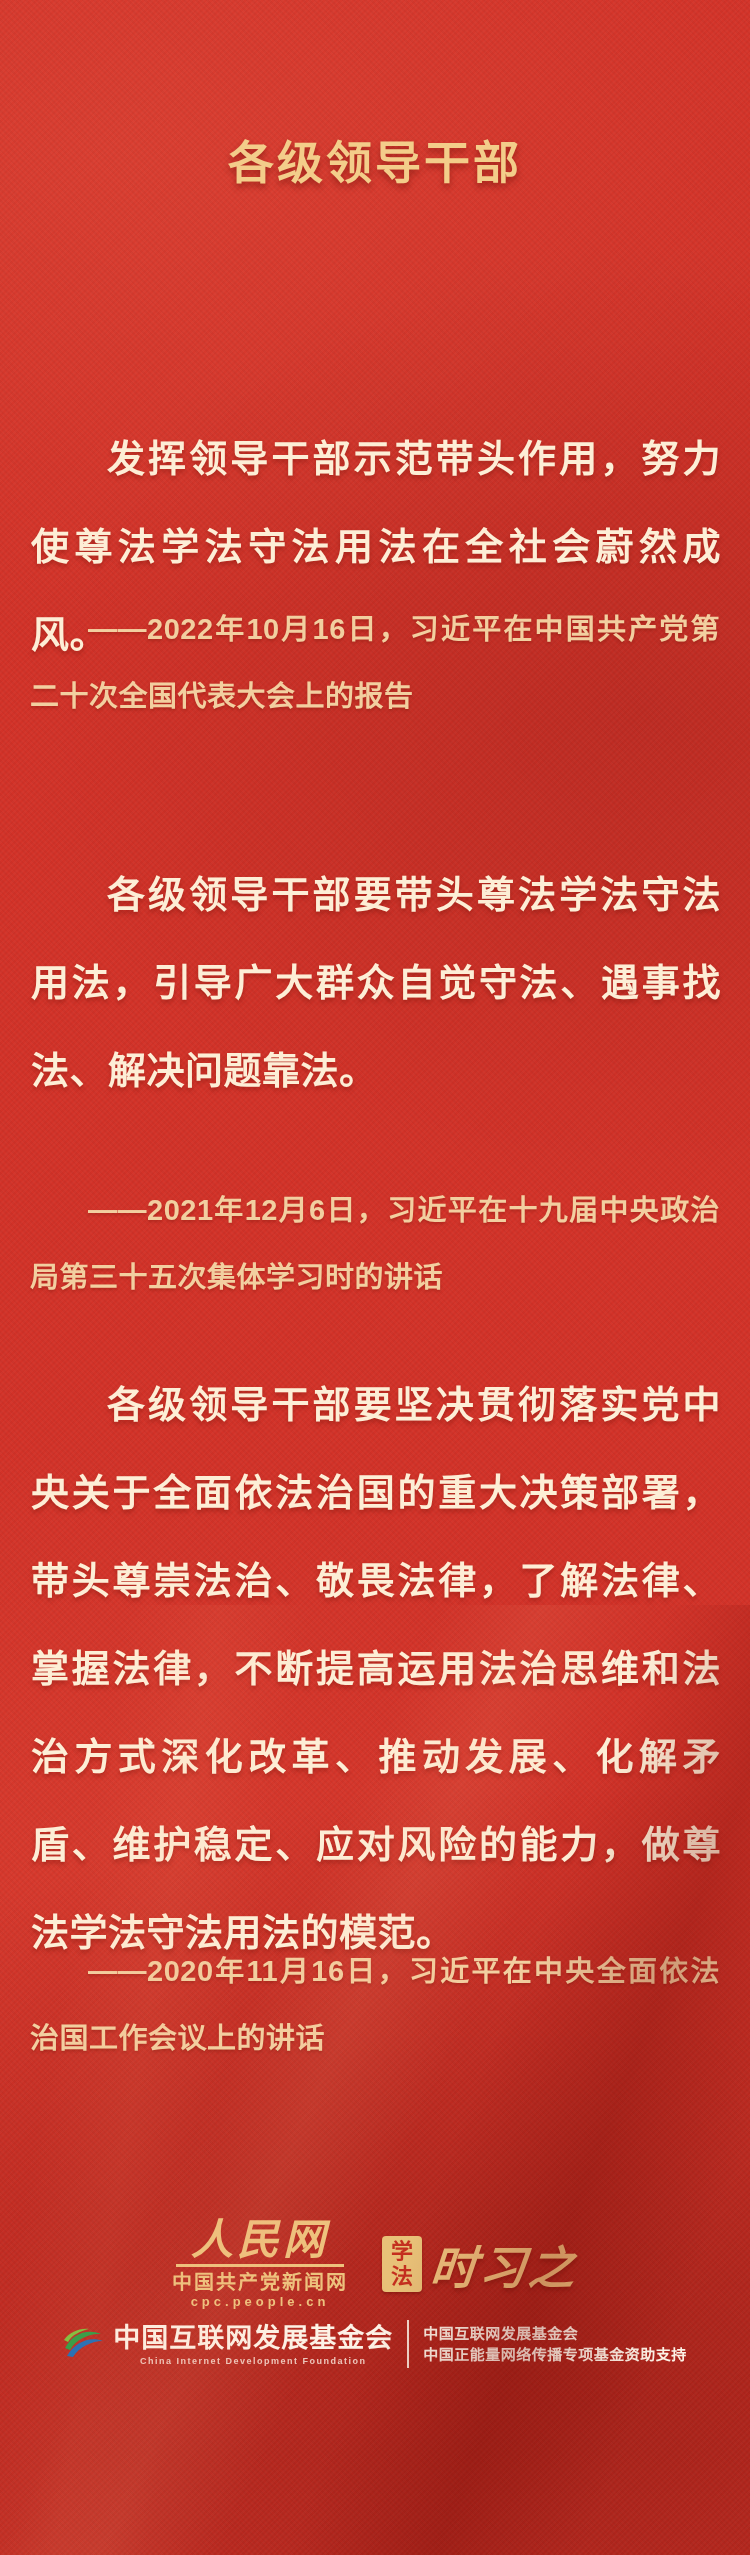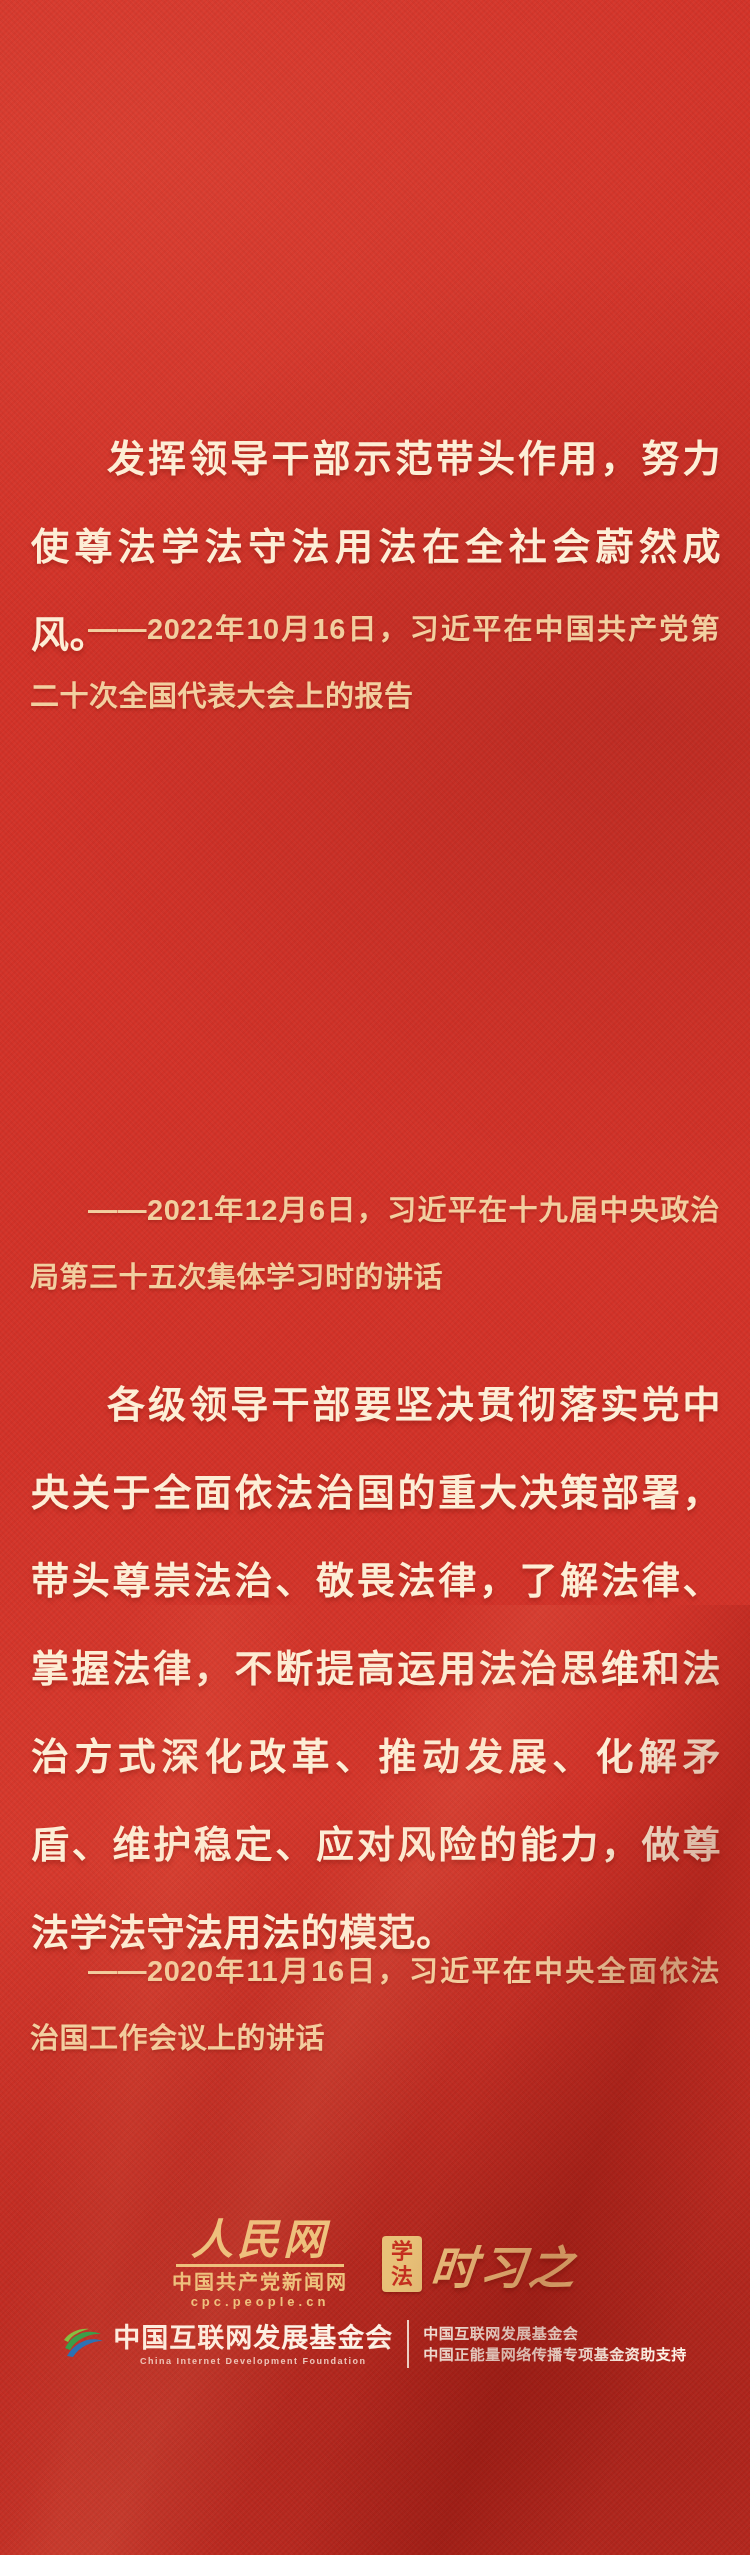--- a/index.html
+++ b/index.html
@@ -89,25 +89,27 @@
   .fund-en{font-size:9px;font-weight:bold;letter-spacing:1.5px;opacity:.78;text-align:center;margin-top:3px;}
   .fund-div{width:2px;height:48px;background:rgba(253,242,230,.9);}
   .fund-right{font-size:15px;font-weight:bold;line-height:21px;letter-spacing:.5px;}
 </style>
 </head>
 <body>
 
 <div class="poster">
 
   <div class="title abs">
+    <div>各级领导干部</div>
   </div>
 
   <p class="quote q1 abs">发挥领导干部示范带头作用，努力使尊法学法守法用法在全社会蔚然成风。</p>
   <p class="cite c1 abs">——2022年10月16日，习近平在中国共产党第二十次全国代表大会上的报告</p>
 
+  <p class="quote q2 abs">各级领导干部要带头尊法学法守法用法，引导广大群众自觉守法、遇事找法、解决问题靠法。</p>
   <p class="cite c2 abs">——2021年12月6日，习近平在十九届中央政治局第三十五次集体学习时的讲话</p>
 
   <p class="quote q3 abs">各级领导干部要坚决贯彻落实党中央关于全面依法治国的重大决策部署，带头尊崇法治、敬畏法律，了解法律、掌握法律，不断提高运用法治思维和法治方式深化改革、推动发展、化解矛盾、维护稳定、应对风险的能力，做尊法学法守法用法的模范。</p>
   <p class="cite c3 abs">——2020年11月16日，习近平在中央全面依法治国工作会议上的讲话</p>
 
   <div class="footer-logos abs">
     <div class="pd-block">
       <div class="pd-script">人民网</div>
       <div class="pd-bar"></div>
       <div class="pd-sub">中国共产党新闻网</div>

